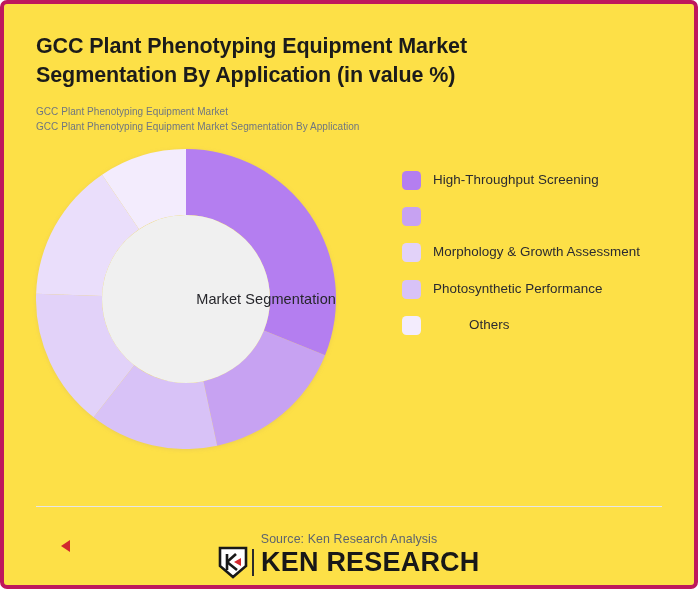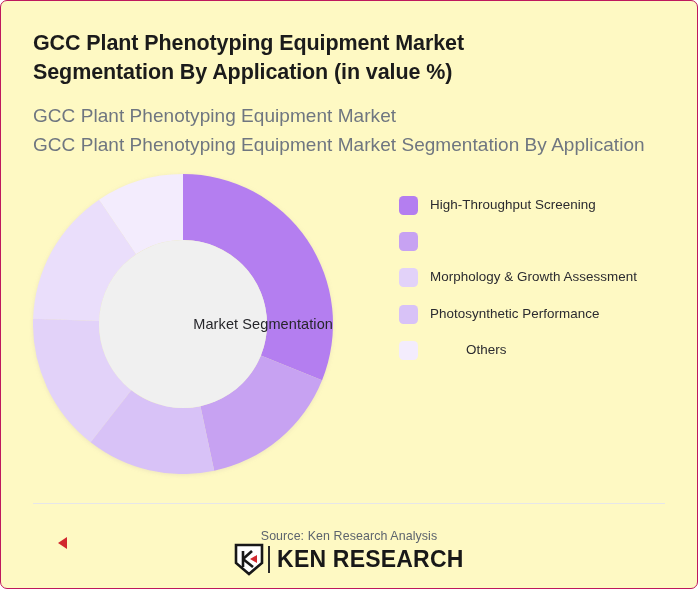--- a/index.html
+++ b/index.html
@@ -11,42 +11,42 @@
     height: 591px;
     background: #ffffff;
     font-family: "Liberation Sans", sans-serif;
     overflow: hidden;
   }
   .card {
     position: relative;
     width: 698px;
     height: 589px;
     box-sizing: border-box;
-    background: #fef9c3;
-    border: 1px solid #be185d;
+    background: #fde047;
+    border: 4px solid #be185d;
     border-radius: 7px;
     overflow: hidden;
   }
   .header {
     padding: 28px 32px 0 32px;
   }
   .chart-title {
     font-size: 21.5px;
     font-weight: bold;
     color: #1b1b1b;
     line-height: 1.34;
     letter-spacing: -0.1px;
     max-width: 560px;
     margin: 0;
   }
   .subtitles {
     margin-top: 14px;
   }
   .subtitle {
-    font-size: 19px;
+    font-size: 10px;
     color: #6f7680;
     line-height: 1.56;
     letter-spacing: 0.05px;
   }
   .body-area {
     position: relative;
     height: 330px;
   }
   .donut-wrap {
     position: absolute;
@@ -135,21 +135,21 @@
   .brand-mark {
     display: block;
   }
   .brand-sep {
     width: 1.6px;
     height: 27px;
     background: #2b2b2b;
     margin: 0 7px 0 4px;
   }
   .brand-word {
-    font-size: 23px;
+    font-size: 27px;
     font-weight: bold;
     color: #181818;
     letter-spacing: 0.2px;
     position: relative;
     white-space: nowrap;
   }
   .brand-arrow {
     position: absolute;
     left: 22.5px;
     top: 7px;

